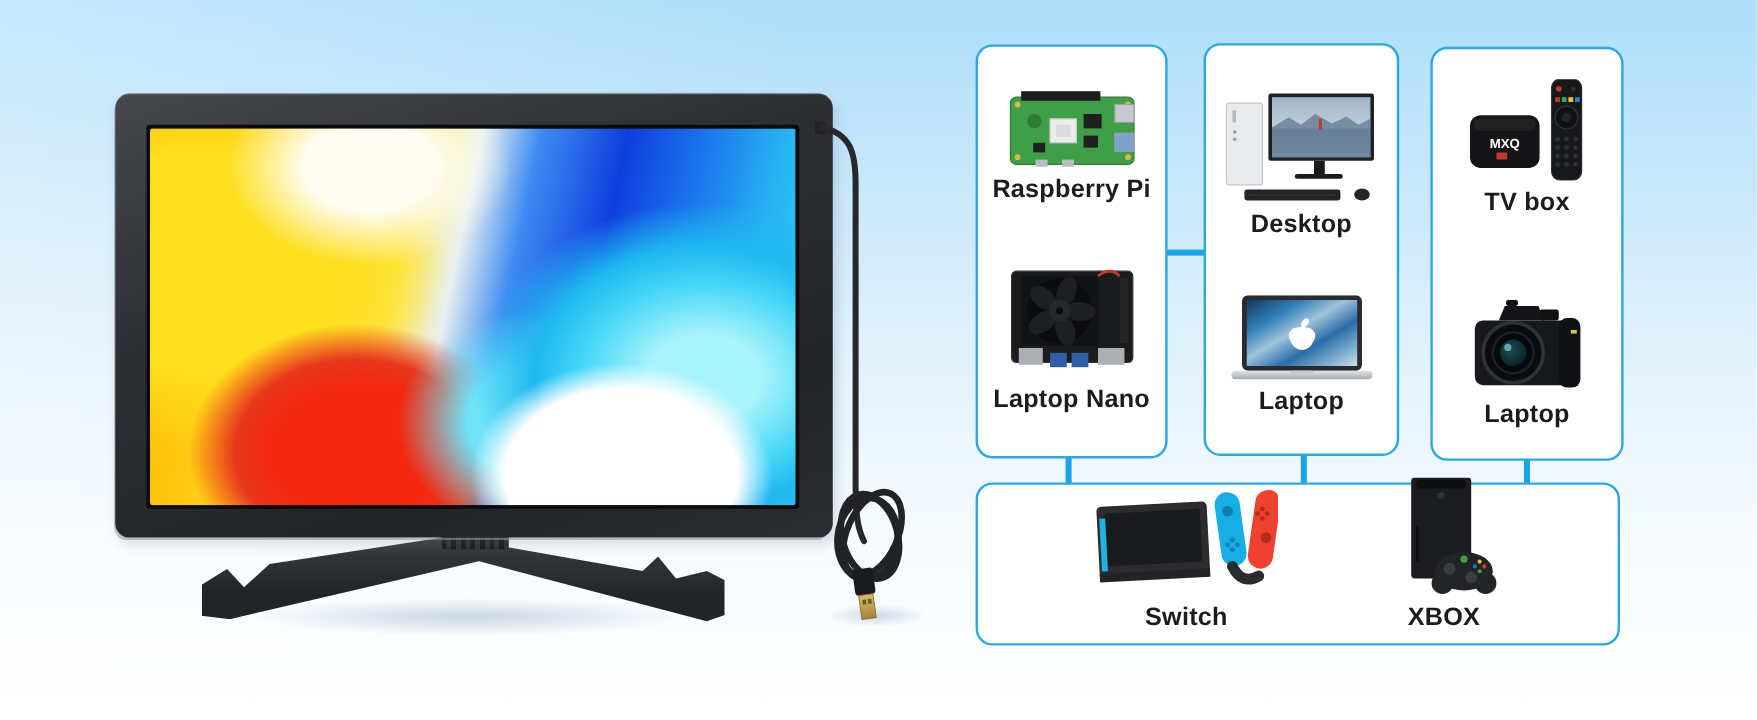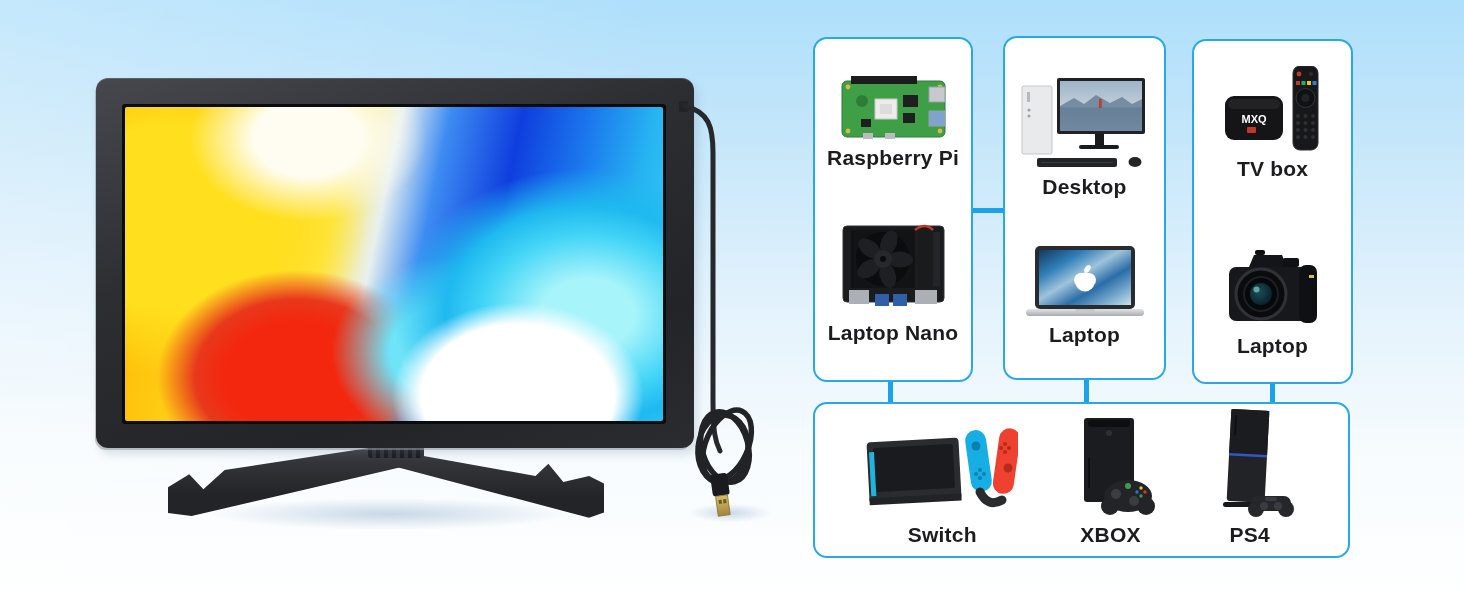--- a/index.html
+++ b/index.html
@@ -38,21 +38,21 @@
     background:radial-gradient(closest-side, rgba(125,160,195,.38), rgba(125,160,195,0) 72%);}
   .cable-svg{left:655px;top:75px;}
 
   
   .dbox{position:absolute;background:#ffffff;border:2px solid #2ba7e6;border-radius:14px;
         box-sizing:border-box;display:flex;flex-direction:column;align-items:center;
         justify-content:space-around;padding:8px 4px;}
   .g1{left:813px;top:37px;width:160px;height:345px;}
   .g2{left:1003px;top:36px;width:163px;height:344px;}
   .g3{left:1192px;top:39px;width:161px;height:345px;gap:32px;}
-  .g4{left:813px;top:402px;width:537px;height:156px;flex-direction:row;
+  .g4{left:813px;top:402px;width:537px;height:136px;flex-direction:row;
       justify-content:space-evenly;align-items:flex-end;padding:12px 6px 10px;}
   .ditem{display:flex;flex-direction:column;align-items:center;gap:5px;justify-content:flex-end;}
   .dlabel{font-weight:700;font-size:21px;color:#1c1c1e;letter-spacing:.2px;white-space:nowrap;line-height:1.1;}
   .conn{position:absolute;background:#18a3ea;}
   .conn-h{left:971px;top:208px;width:34px;height:5px;}
   .conn-v1{left:888px;top:380px;width:5px;height:23px;}
   .conn-v2{left:1084px;top:378px;width:5px;height:25px;}
   .conn-v3{left:1270px;top:382px;width:5px;height:21px;}
   svg{display:block;}
 </style>
@@ -304,35 +304,15 @@
             <circle cx="70" cy="83" r="5" fill="#3b3d42"></circle>
           <circle cx="64" cy="68" r="3" fill="#3f9d4a"></circle>
           <circle cx="77" cy="70" r="1.7" fill="#e3c33c"></circle>
             <circle cx="81" cy="74" r="1.7" fill="#d23b2f"></circle>
           <circle cx="73" cy="74" r="1.7" fill="#2e6fd0"></circle>
             <circle cx="77" cy="78" r="1.7" fill="#3f9d4a"></circle>
         </g>
       </svg>
       <div class="dlabel">XBOX</div>
     </div>
-    <div class="ditem">
-      <svg width="94" height="110" viewBox="0 0 94 110">
-        <g transform="rotate(3 47 48)">
-          <rect x="26" y="2" width="38" height="92" rx="3" fill="#222327"></rect>
-          <rect x="26" y="2" width="38" height="44" fill="#1b1c1f"></rect>
-          <rect x="26" y="46" width="38" height="2.5" fill="#2e57c8"></rect>
-          <rect x="30" y="8" width="2" height="20" fill="#0f1012"></rect>
-        </g>
-        <rect x="20" y="94" width="50" height="5" rx="2.5" fill="#17181b"></rect>
-        <g transform="translate(46 86)">
-          <rect x="2" y="2" width="40" height="15" rx="7" fill="#26272b"></rect>
-          <circle cx="7" cy="15" r="8" fill="#26272b"></circle>
-            <circle cx="37" cy="15" r="8" fill="#26272b"></circle>
-          <circle cx="15" cy="12" r="4" fill="#3a3c41"></circle>
-            <circle cx="29" cy="12" r="4" fill="#3a3c41"></circle>
-          <rect x="16" y="3" width="12" height="4" rx="2" fill="#3a3c41"></rect>
-        </g>
-      </svg>
-      <div class="dlabel">PS4</div>
-    </div>
   </div>
 
 </div>
 
 </body></html>

